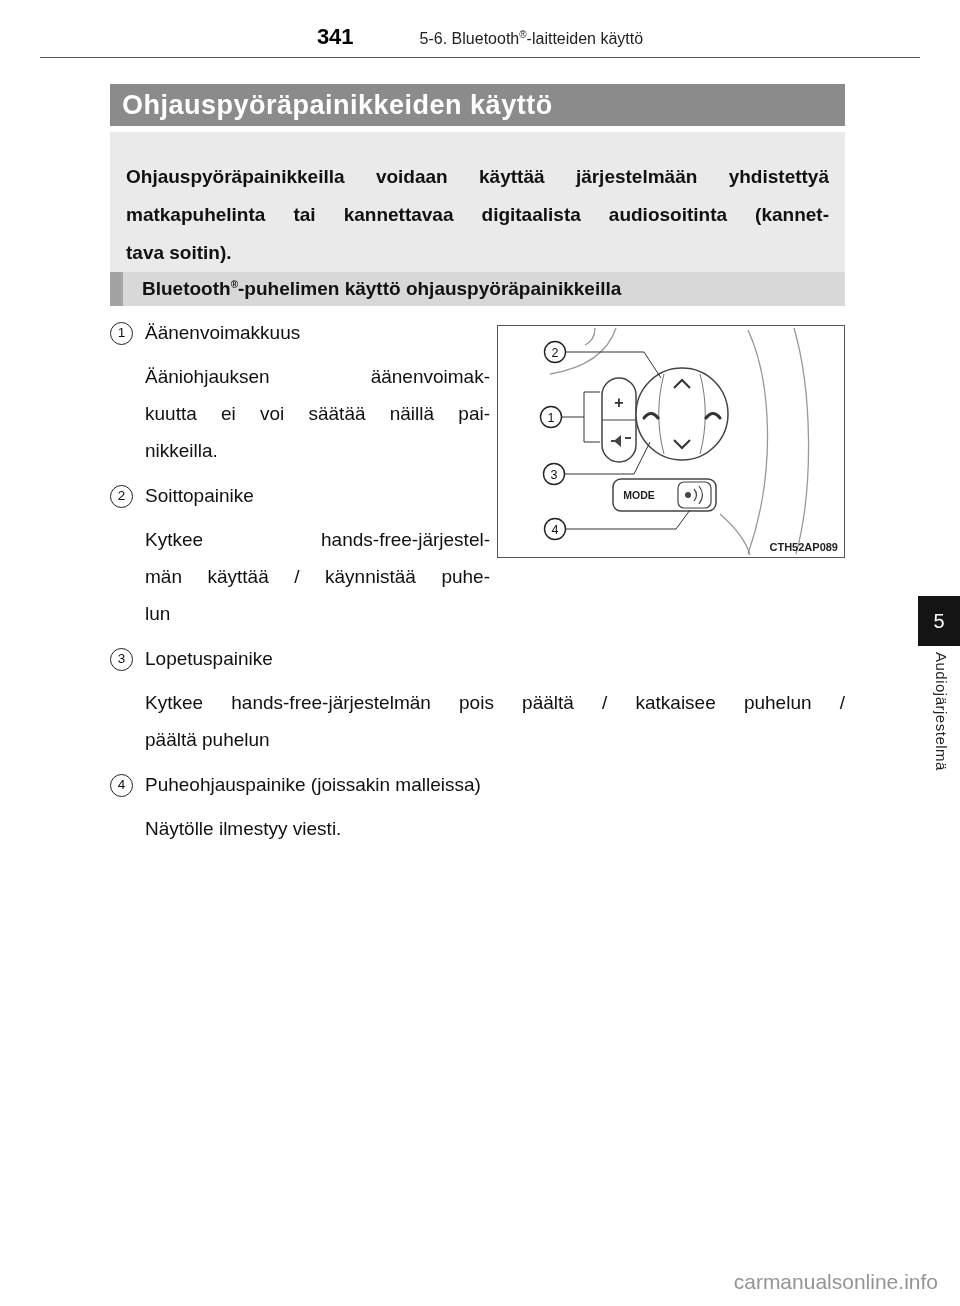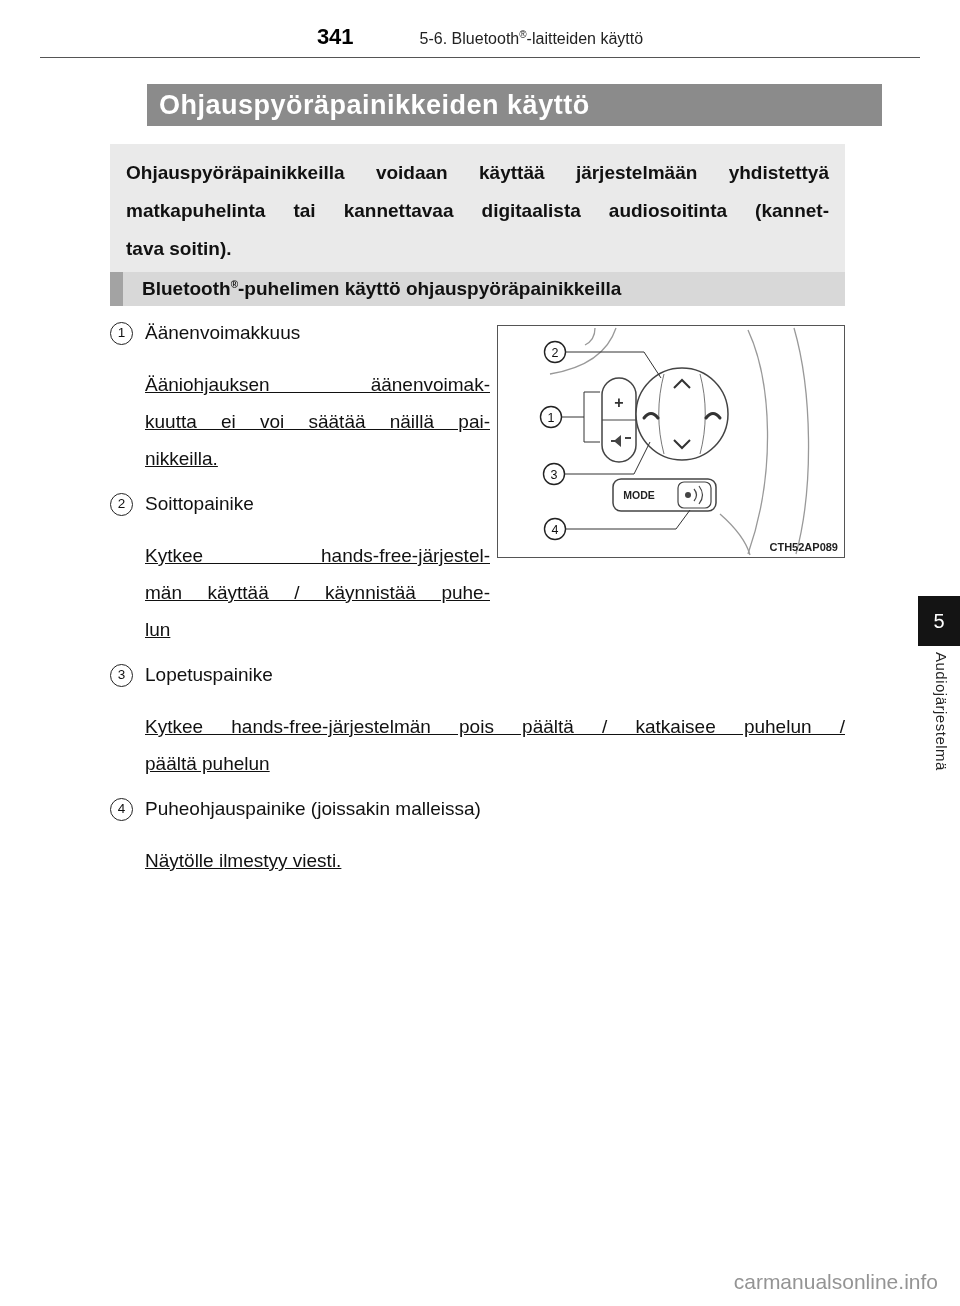--- a/index.html
+++ b/index.html
@@ -35,29 +35,28 @@
   .title-bar {
     position: absolute;
     top: 84px; left: 110px; width: 735px; height: 42px;
     background: #8b8b8b;
     color: #fff;
     font-size: 27px;
     font-weight: bold;
     line-height: 42px;
     padding-left: 12px;
     letter-spacing: 0.5px;
-    margin-left: 37px;
   }
 
   
   .intro-box {
     position: absolute;
-    top: 144px; left: 110px; width: 735px;
+    top: 132px; left: 110px; width: 735px;
     background: #eaeaea;
-    padding: 10px 16px 12px 16px;
+    padding: 26px 16px 12px 16px;
   }
   .intro-line {
     font-size: 19px;
     font-weight: bold;
     line-height: 38px;
     color: #111;
   }
   .jl { text-align: justify; text-align-last: justify; }
 
   
@@ -95,22 +94,21 @@
     justify-content: center;
     font-size: 13.5px;
     color: #111;
     background: #fff;
   }
   .item-body {
     margin-left: 35px;
     font-size: 19px;
     line-height: 37px;
     color: #111;
-    margin-top: 18px;
-    text-decoration: underline;
+    margin-top: 10px;
   }
   .narrow { width: 345px; }
 
   
   .figure {
     position: absolute;
     top: 325px; left: 497px;
     width: 348px; height: 233px;
     border: 1px solid #555;
     background: #fff;

